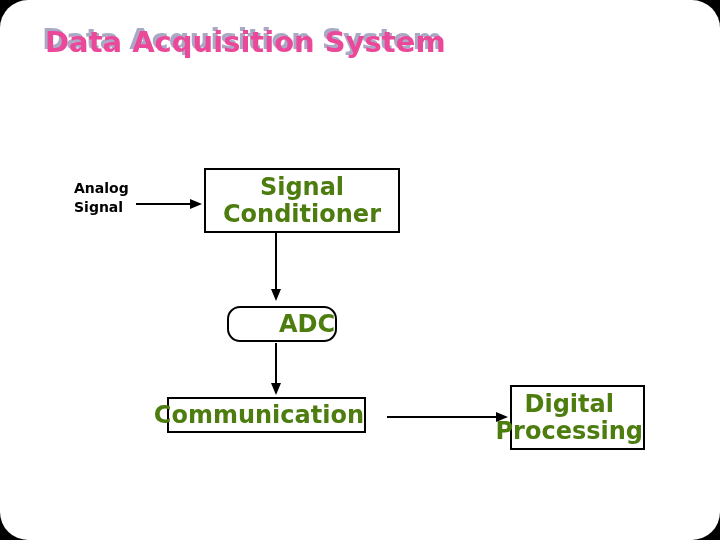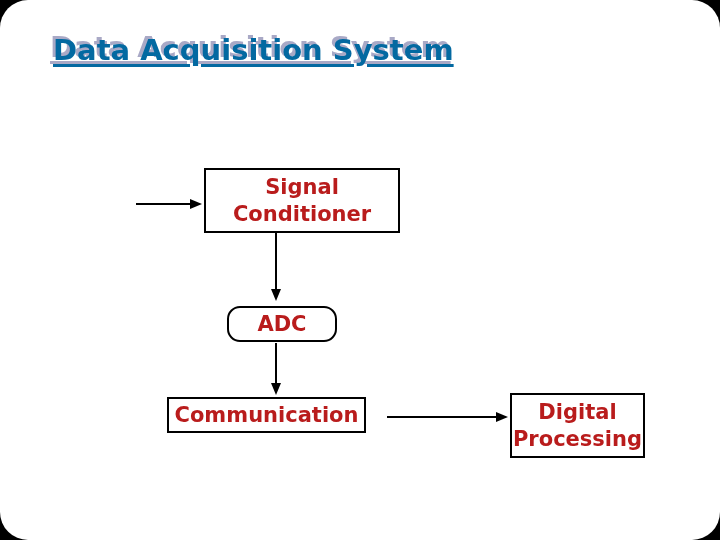--- a/index.html
+++ b/index.html
@@ -15,26 +15,25 @@
     width: 720px;
     height: 540px;
     background: #ffffff;
     border-radius: 28px;
     overflow: hidden;
   }
   .title {
     position: absolute;
     left: 45px;
     top: 24px;
-    margin: 8px;
+    margin: 0;
     font-size: 29px;
     font-weight: bold;
     line-height: 36px;
-    color: #0369a1;
-    text-decoration: underline;
+    color: #ec4899;
     text-decoration-thickness: 3px;
     text-underline-offset: 4px;
     text-shadow: -3px -3px 0 #a9a9c6;
     letter-spacing: 0px;
     white-space: nowrap;
   }
   .analog-label {
     position: absolute;
     left: 74px;
     top: 179px;
@@ -44,49 +43,53 @@
     line-height: 19px;
   }
   .analog-label span { display: block; }
   .node {
     position: absolute;
     box-sizing: border-box;
     border: 2px solid #000000;
     background: #ffffff;
     display: flex;
     align-items: center;
-    justify-content: center;
+    justify-content: flex-end;
     text-align: center;
     font-weight: bold;
-    color: #b91c1c;
-    font-size: 21px;
+    color: #4d7c0f;
+    font-size: 24px;
     line-height: 27px;
   }
   .node-signal-conditioner { left: 204px; top: 168px; width: 196px; height: 65px; }
   .node-adc               { left: 227px; top: 306px; width: 110px; height: 36px; border-radius: 13px; }
   .node-communication     { left: 167px; top: 397px; width: 199px; height: 36px; }
-  .node-digital-processing{ left: 510px; top: 385px; width: 135px; height: 65px; margin-top: 8px; }
+  .node-digital-processing{ left: 510px; top: 385px; width: 135px; height: 65px; }
   .arrows {
     position: absolute;
     left: 0;
     top: 0;
     width: 720px;
     height: 540px;
     pointer-events: none;
   }
   .arrows line { stroke: #000000; stroke-width: 2; }
   .arrows polygon { fill: #000000; }
 </style>
 </head>
 <body>
 
 <div class="slide">
 
   <h1 class="title">Data Acquisition System</h1>
 
+  <div class="analog-label">
+    <span>Analog</span>
+    <span>Signal</span>
+  </div>
 
   <div class="node node-signal-conditioner">
     <span>Signal Conditioner</span>
   </div>
 
   <div class="node node-adc">
     <span>ADC</span>
   </div>
 
   <div class="node node-communication">

